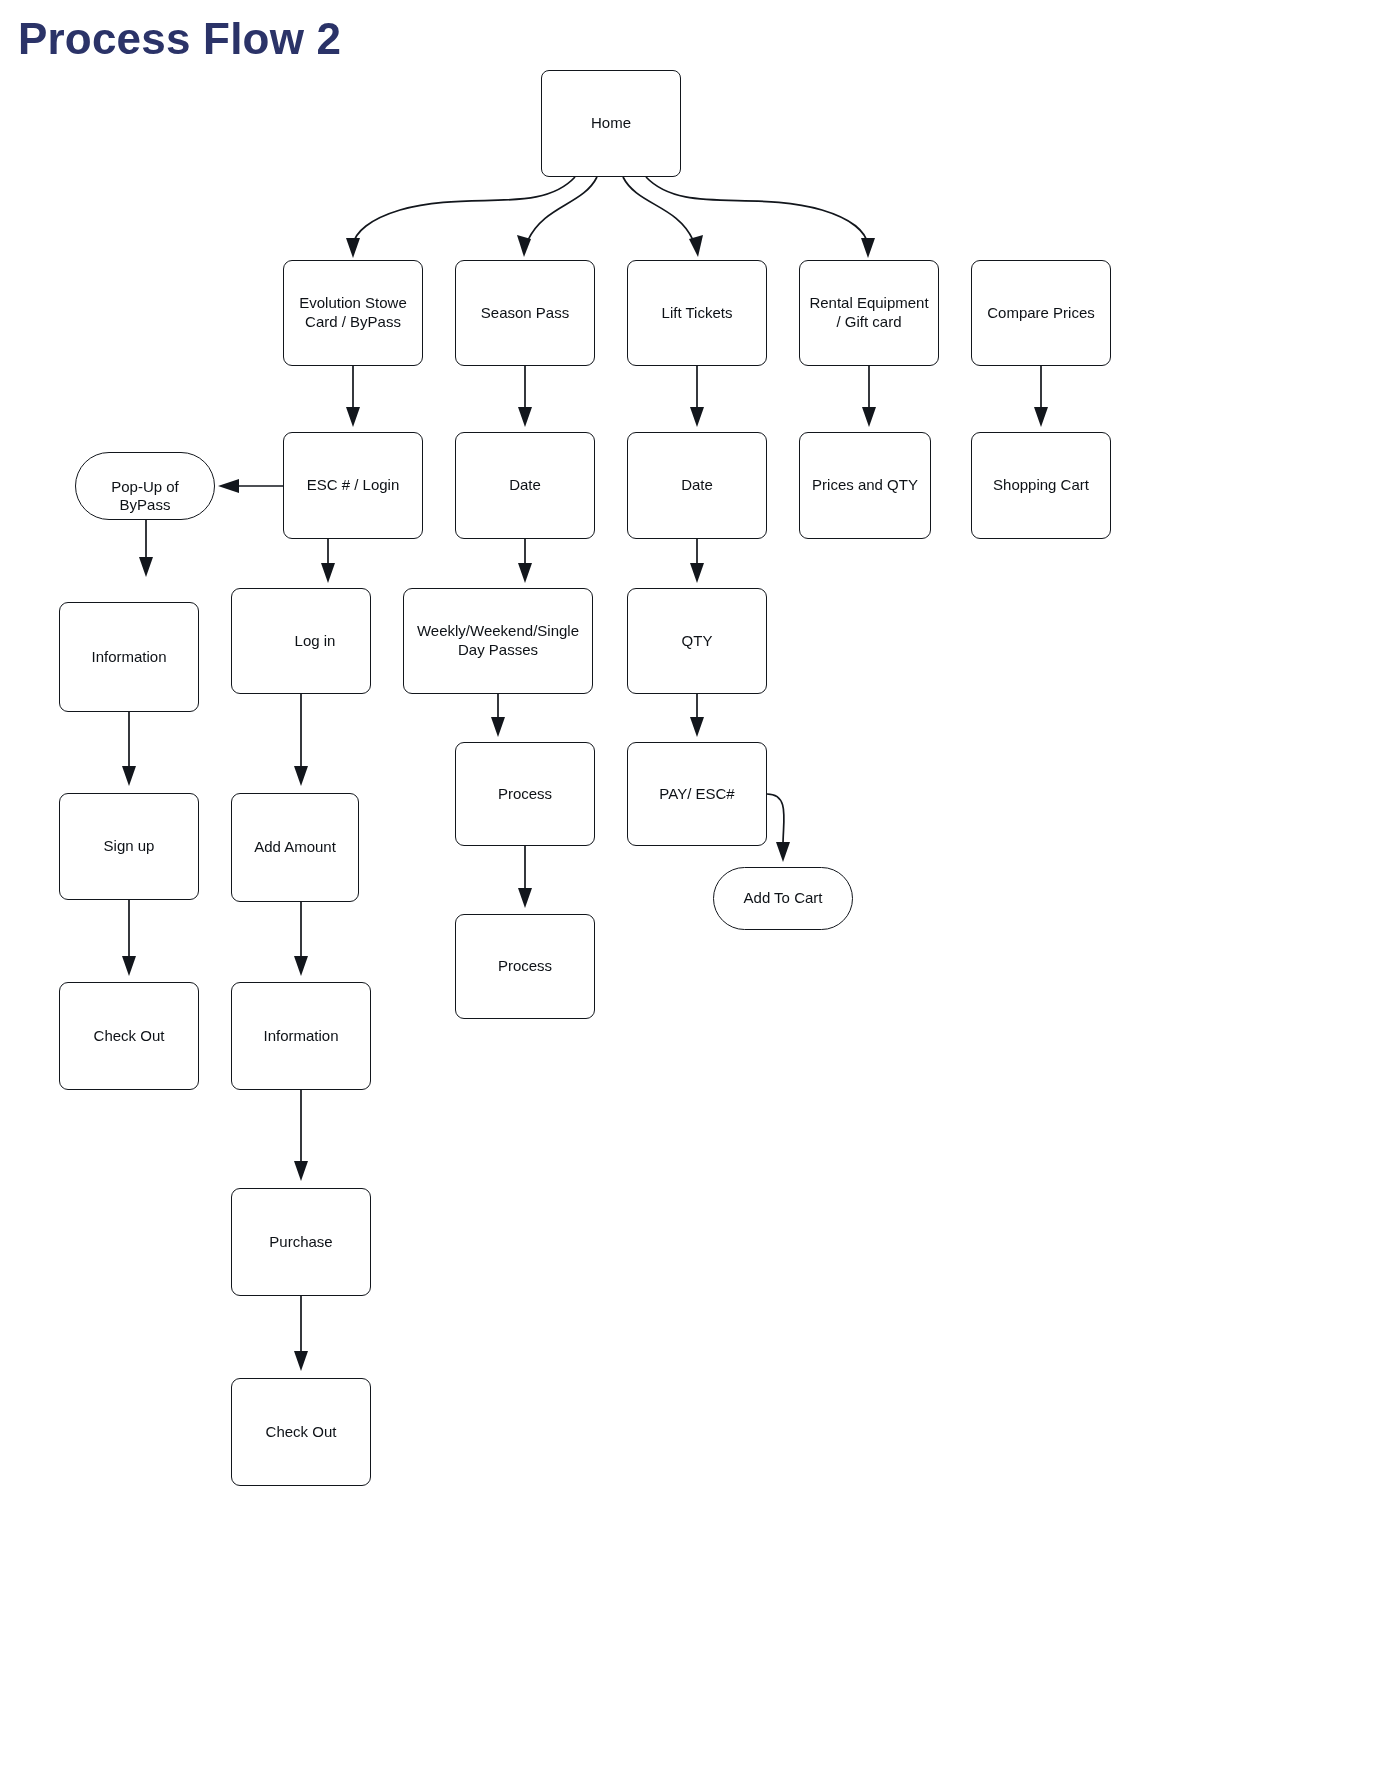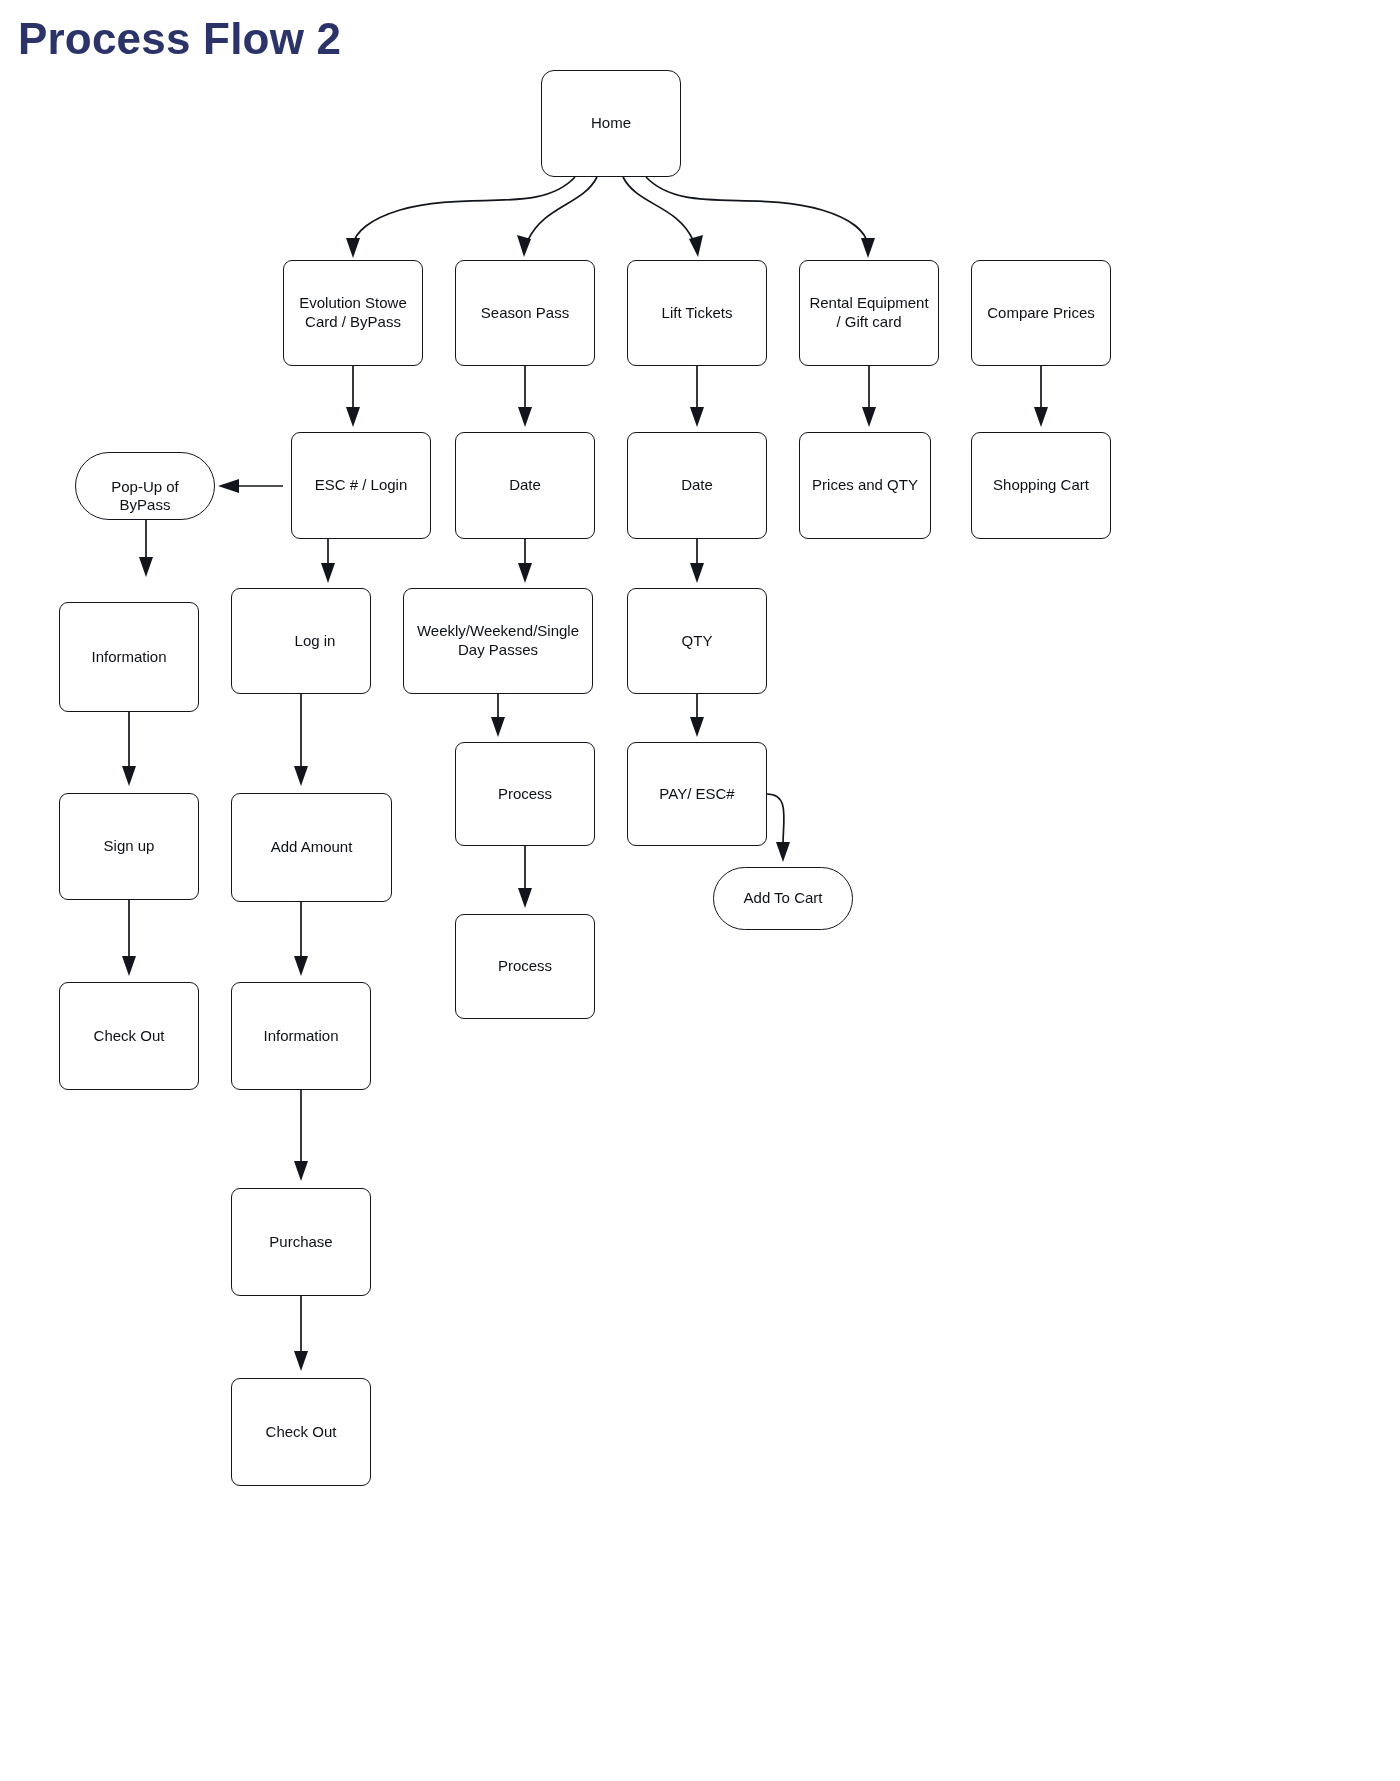--- a/index.html
+++ b/index.html
@@ -38,21 +38,21 @@
     display: flex;
     align-items: center;
     justify-content: center;
     text-align: center;
     font-size: 15px;
     color: #0d1116;
     line-height: 1.25;
     padding: 4px 8px;
     border-radius: 9px;
   }
-  .node.square { border-radius: 13px; }
+  .node.square { border-radius: 8px; }
   .node.pill { border-radius: 42px; }
   .node-label { display: block; white-space: pre-line; }
   svg .edge {
     fill: none;
     stroke: #12161c;
     stroke-width: 1.7px;
   }
   svg .arrowhead { fill: #12161c; }
 </style>
 </head>
@@ -153,21 +153,21 @@
       <span class="node-label">Rental Equipment
 / Gift card</span>
     </div>
     <div class="node " style="left: 971px; top: 260px; width: 140px; height: 106px;">
       <span class="node-label">Compare Prices</span>
     </div>
     <div class="node pill" style="left: 75px; top: 452px; width: 140px; height: 68px; align-items: flex-end;">
       <span class="node-label">Pop-Up of
 ByPass</span>
     </div>
-    <div class="node " style="left: 291px; top: 432px; width: 140px; height: 107px;">
+    <div class="node " style="left: 283px; top: 432px; width: 140px; height: 107px;">
       <span class="node-label">ESC # / Login</span>
     </div>
     <div class="node " style="left: 455px; top: 432px; width: 140px; height: 107px;">
       <span class="node-label">Date</span>
     </div>
     <div class="node " style="left: 627px; top: 432px; width: 140px; height: 107px;">
       <span class="node-label">Date</span>
     </div>
     <div class="node " style="left: 799px; top: 432px; width: 132px; height: 107px; text-align: right;">
       <span class="node-label">Prices and QTY</span>
@@ -184,21 +184,21 @@
     <div class="node " style="left: 403px; top: 588px; width: 190px; height: 106px;">
       <span class="node-label">Weekly/Weekend/Single
 Day Passes</span>
     </div>
     <div class="node " style="left: 627px; top: 588px; width: 140px; height: 106px;">
       <span class="node-label">QTY</span>
     </div>
     <div class="node " style="left: 59px; top: 793px; width: 140px; height: 107px;">
       <span class="node-label">Sign up</span>
     </div>
-    <div class="node " style="left: 231px; top: 793px; width: 161px; height: 109px;">
+    <div class="node " style="left: 231px; top: 793px; width: 128px; height: 109px;">
       <span class="node-label">Add Amount</span>
     </div>
     <div class="node " style="left: 455px; top: 742px; width: 140px; height: 104px;">
       <span class="node-label">Process</span>
     </div>
     <div class="node " style="left: 627px; top: 742px; width: 140px; height: 104px;">
       <span class="node-label">PAY/ ESC#</span>
     </div>
     <div class="node pill" style="left: 713px; top: 867px; width: 140px; height: 63px;">
       <span class="node-label">Add To Cart</span>

